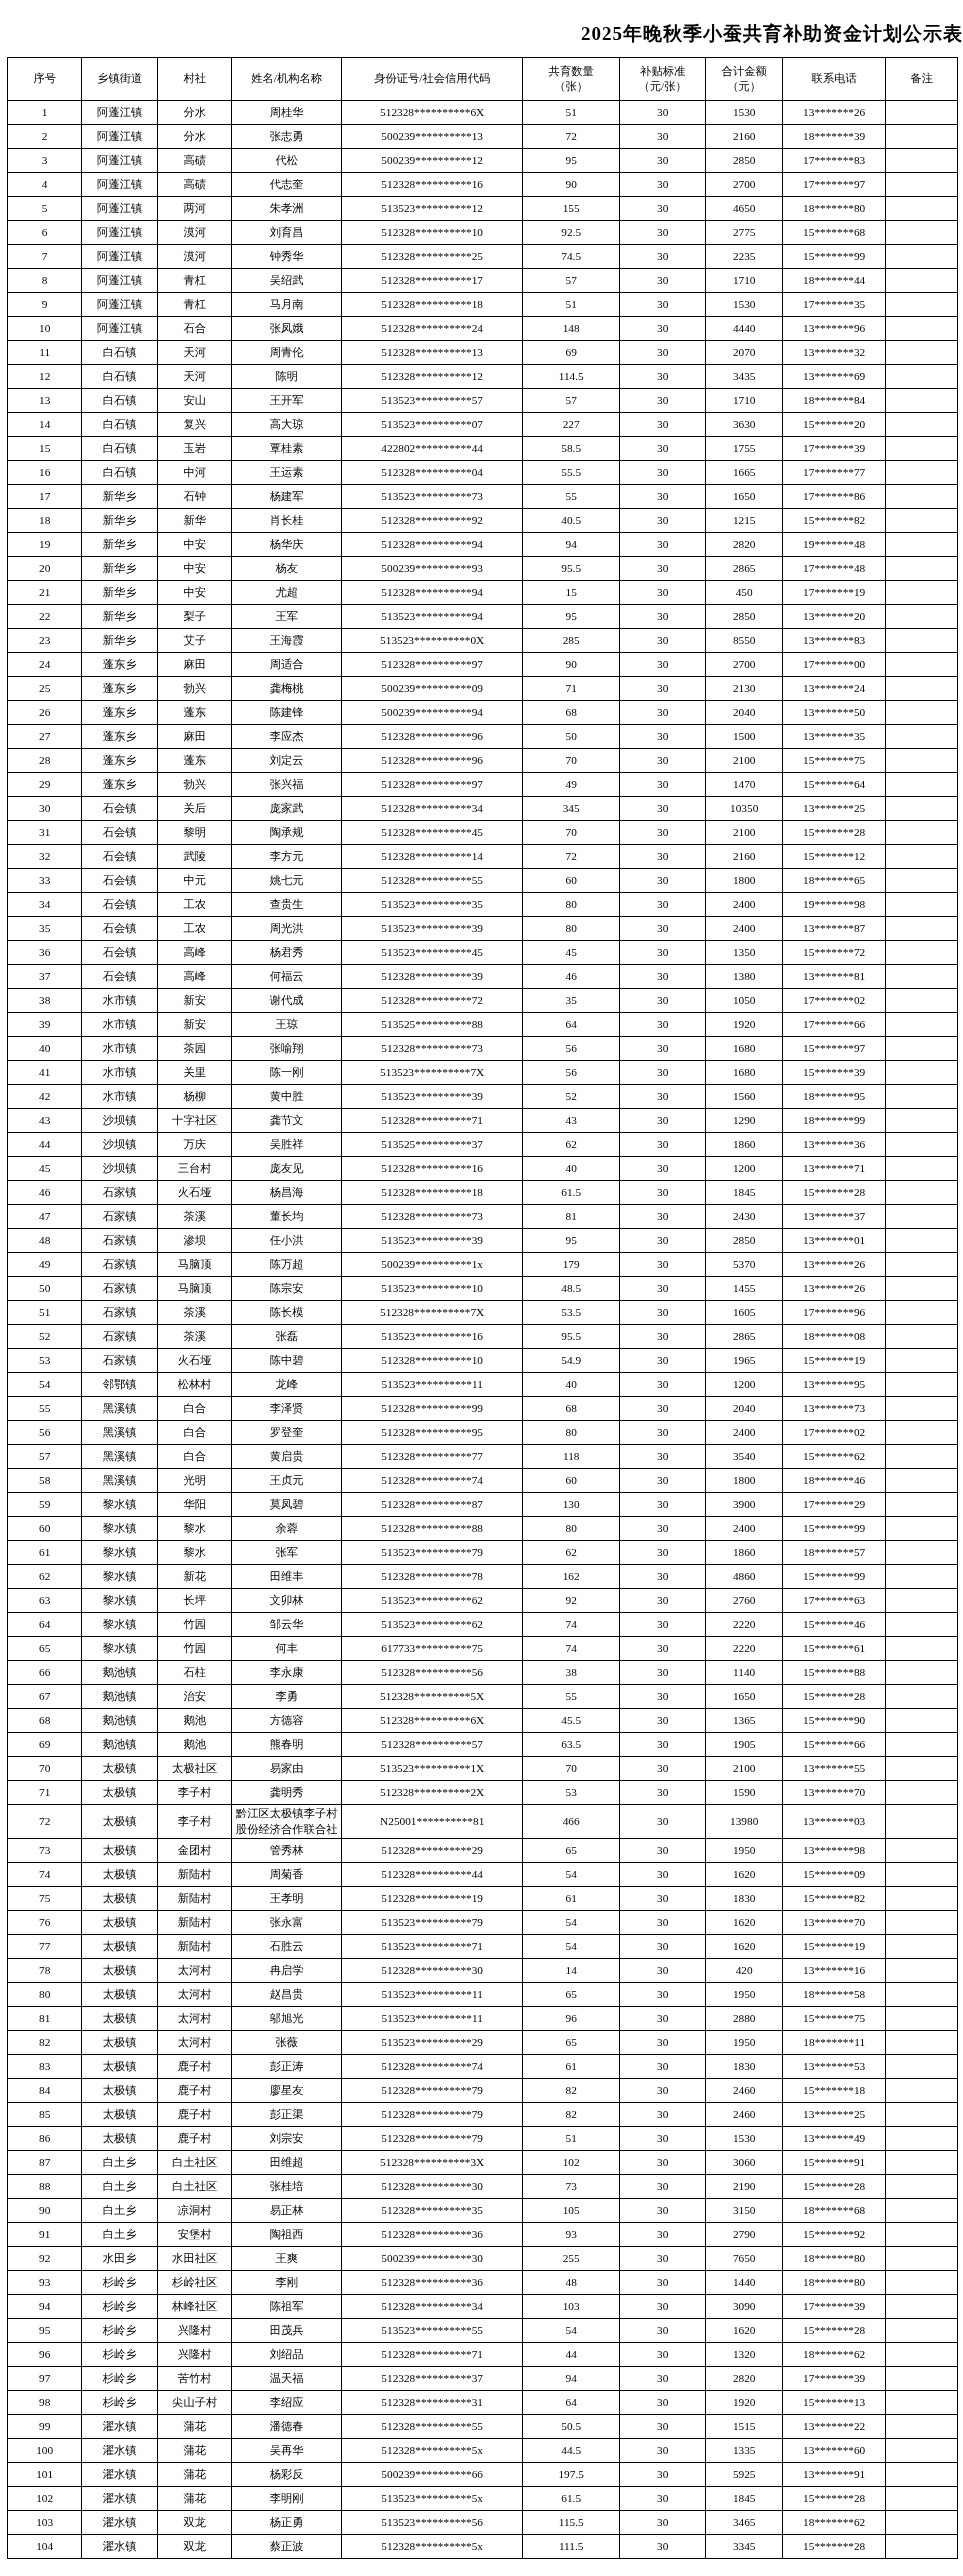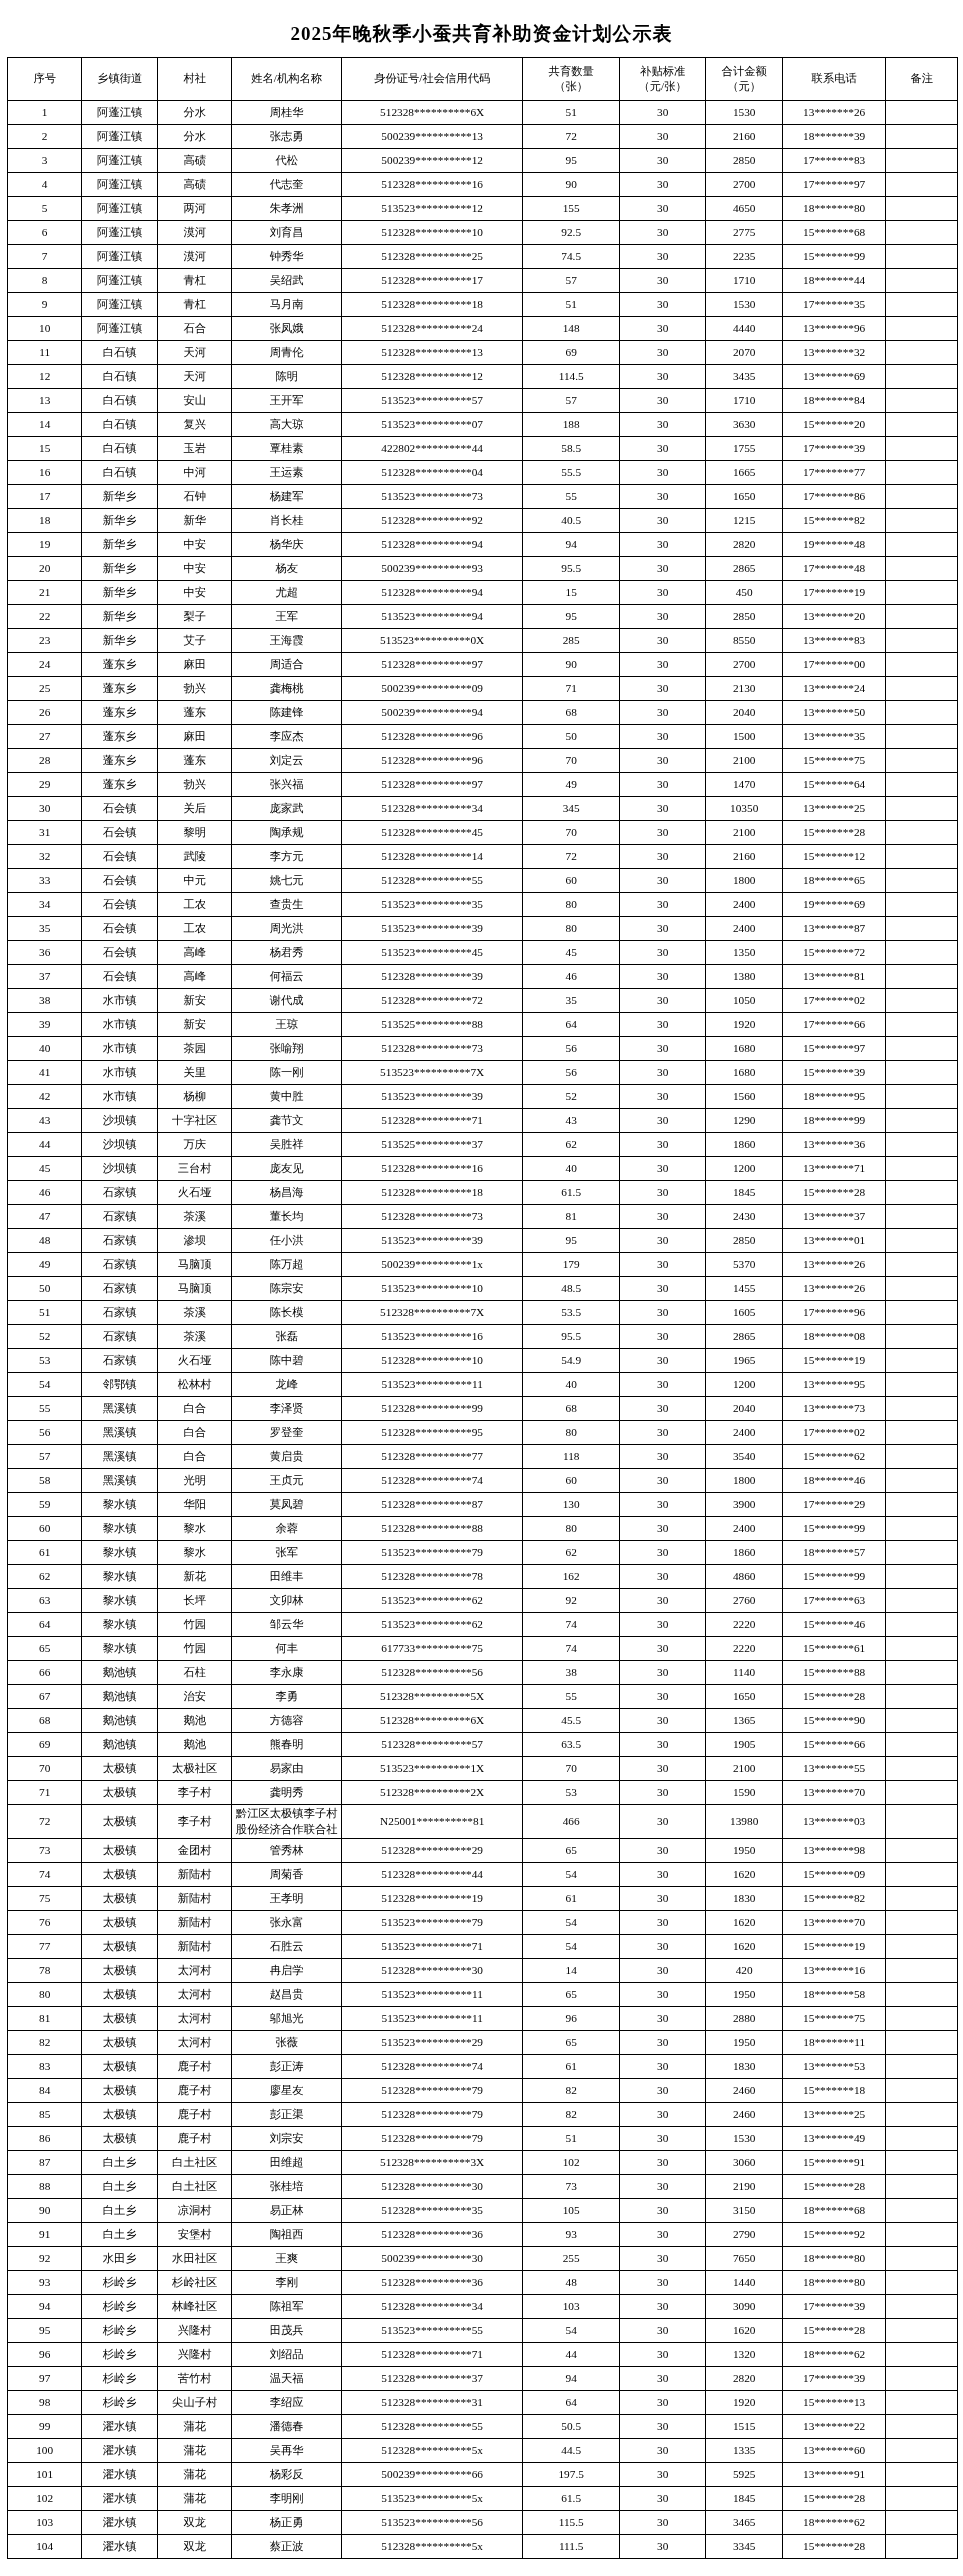--- a/index.html
+++ b/index.html
@@ -6,21 +6,21 @@
   .page{
     width:963px;
     min-height:3658px;
     background:#ffffff;
     color:#000;
     font-family:"Liberation Serif","DejaVu Serif",serif;
     box-sizing:border-box;
     padding-top:9.3px;
   }
   .title{
-    text-align:center;
+    text-align:right;
     font-size:19px;
     font-weight:bold;
     letter-spacing:1px;
     padding:11.3px 0 10.3px 0;
   }
   table{
     border-collapse:collapse;
     table-layout:fixed;
     width:949px;
     margin:0 7.2px;
@@ -238,21 +238,21 @@
     <td>1710</td>
     <td>18*******84</td>
     <td></td>
   </tr>
         <tr>
     <td>14</td>
     <td>白石镇</td>
     <td>复兴</td>
     <td>高大琼</td>
     <td>513523**********07</td>
-    <td>188</td>
+    <td>227</td>
     <td>30</td>
     <td>3630</td>
     <td>15*******20</td>
     <td></td>
   </tr>
         <tr>
     <td>15</td>
     <td>白石镇</td>
     <td>玉岩</td>
     <td>覃桂素</td>
@@ -481,21 +481,21 @@
   </tr>
         <tr>
     <td>34</td>
     <td>石会镇</td>
     <td>工农</td>
     <td>查贵生</td>
     <td>513523**********35</td>
     <td>80</td>
     <td>30</td>
     <td>2400</td>
-    <td>19*******69</td>
+    <td>19*******98</td>
     <td></td>
   </tr>
         <tr>
     <td>35</td>
     <td>石会镇</td>
     <td>工农</td>
     <td>周光洪</td>
     <td>513523**********39</td>
     <td>80</td>
     <td>30</td>

